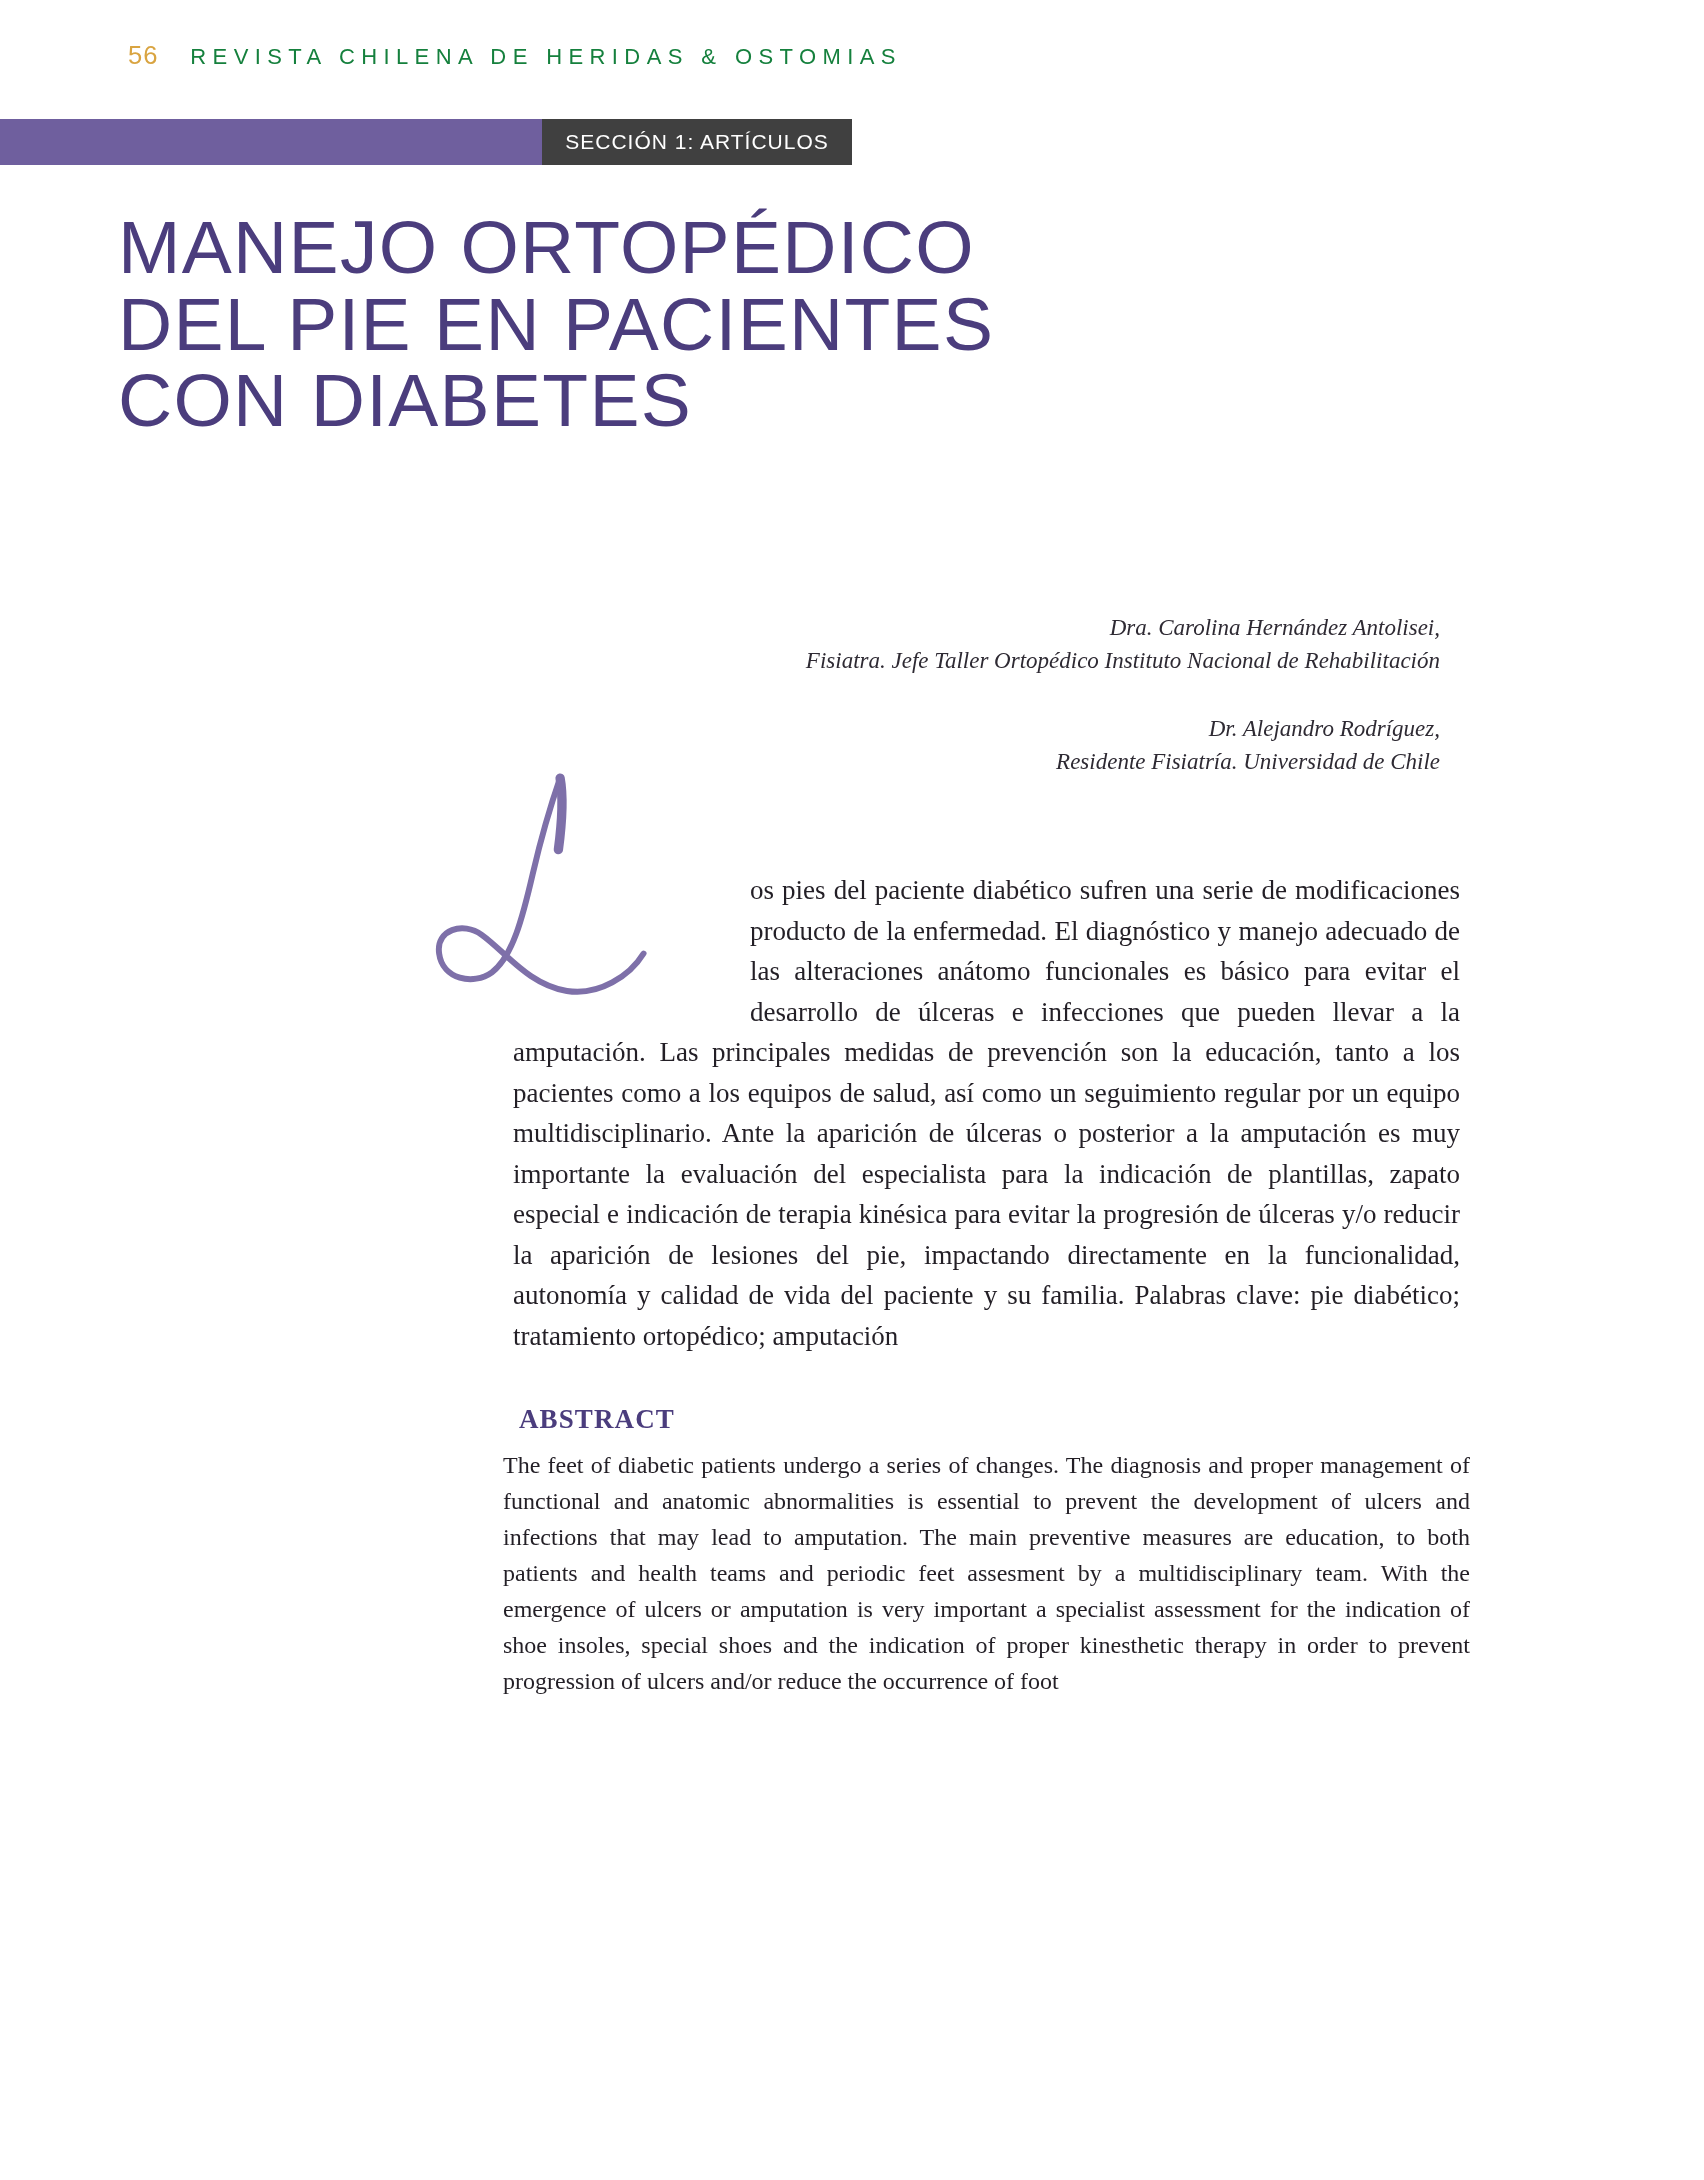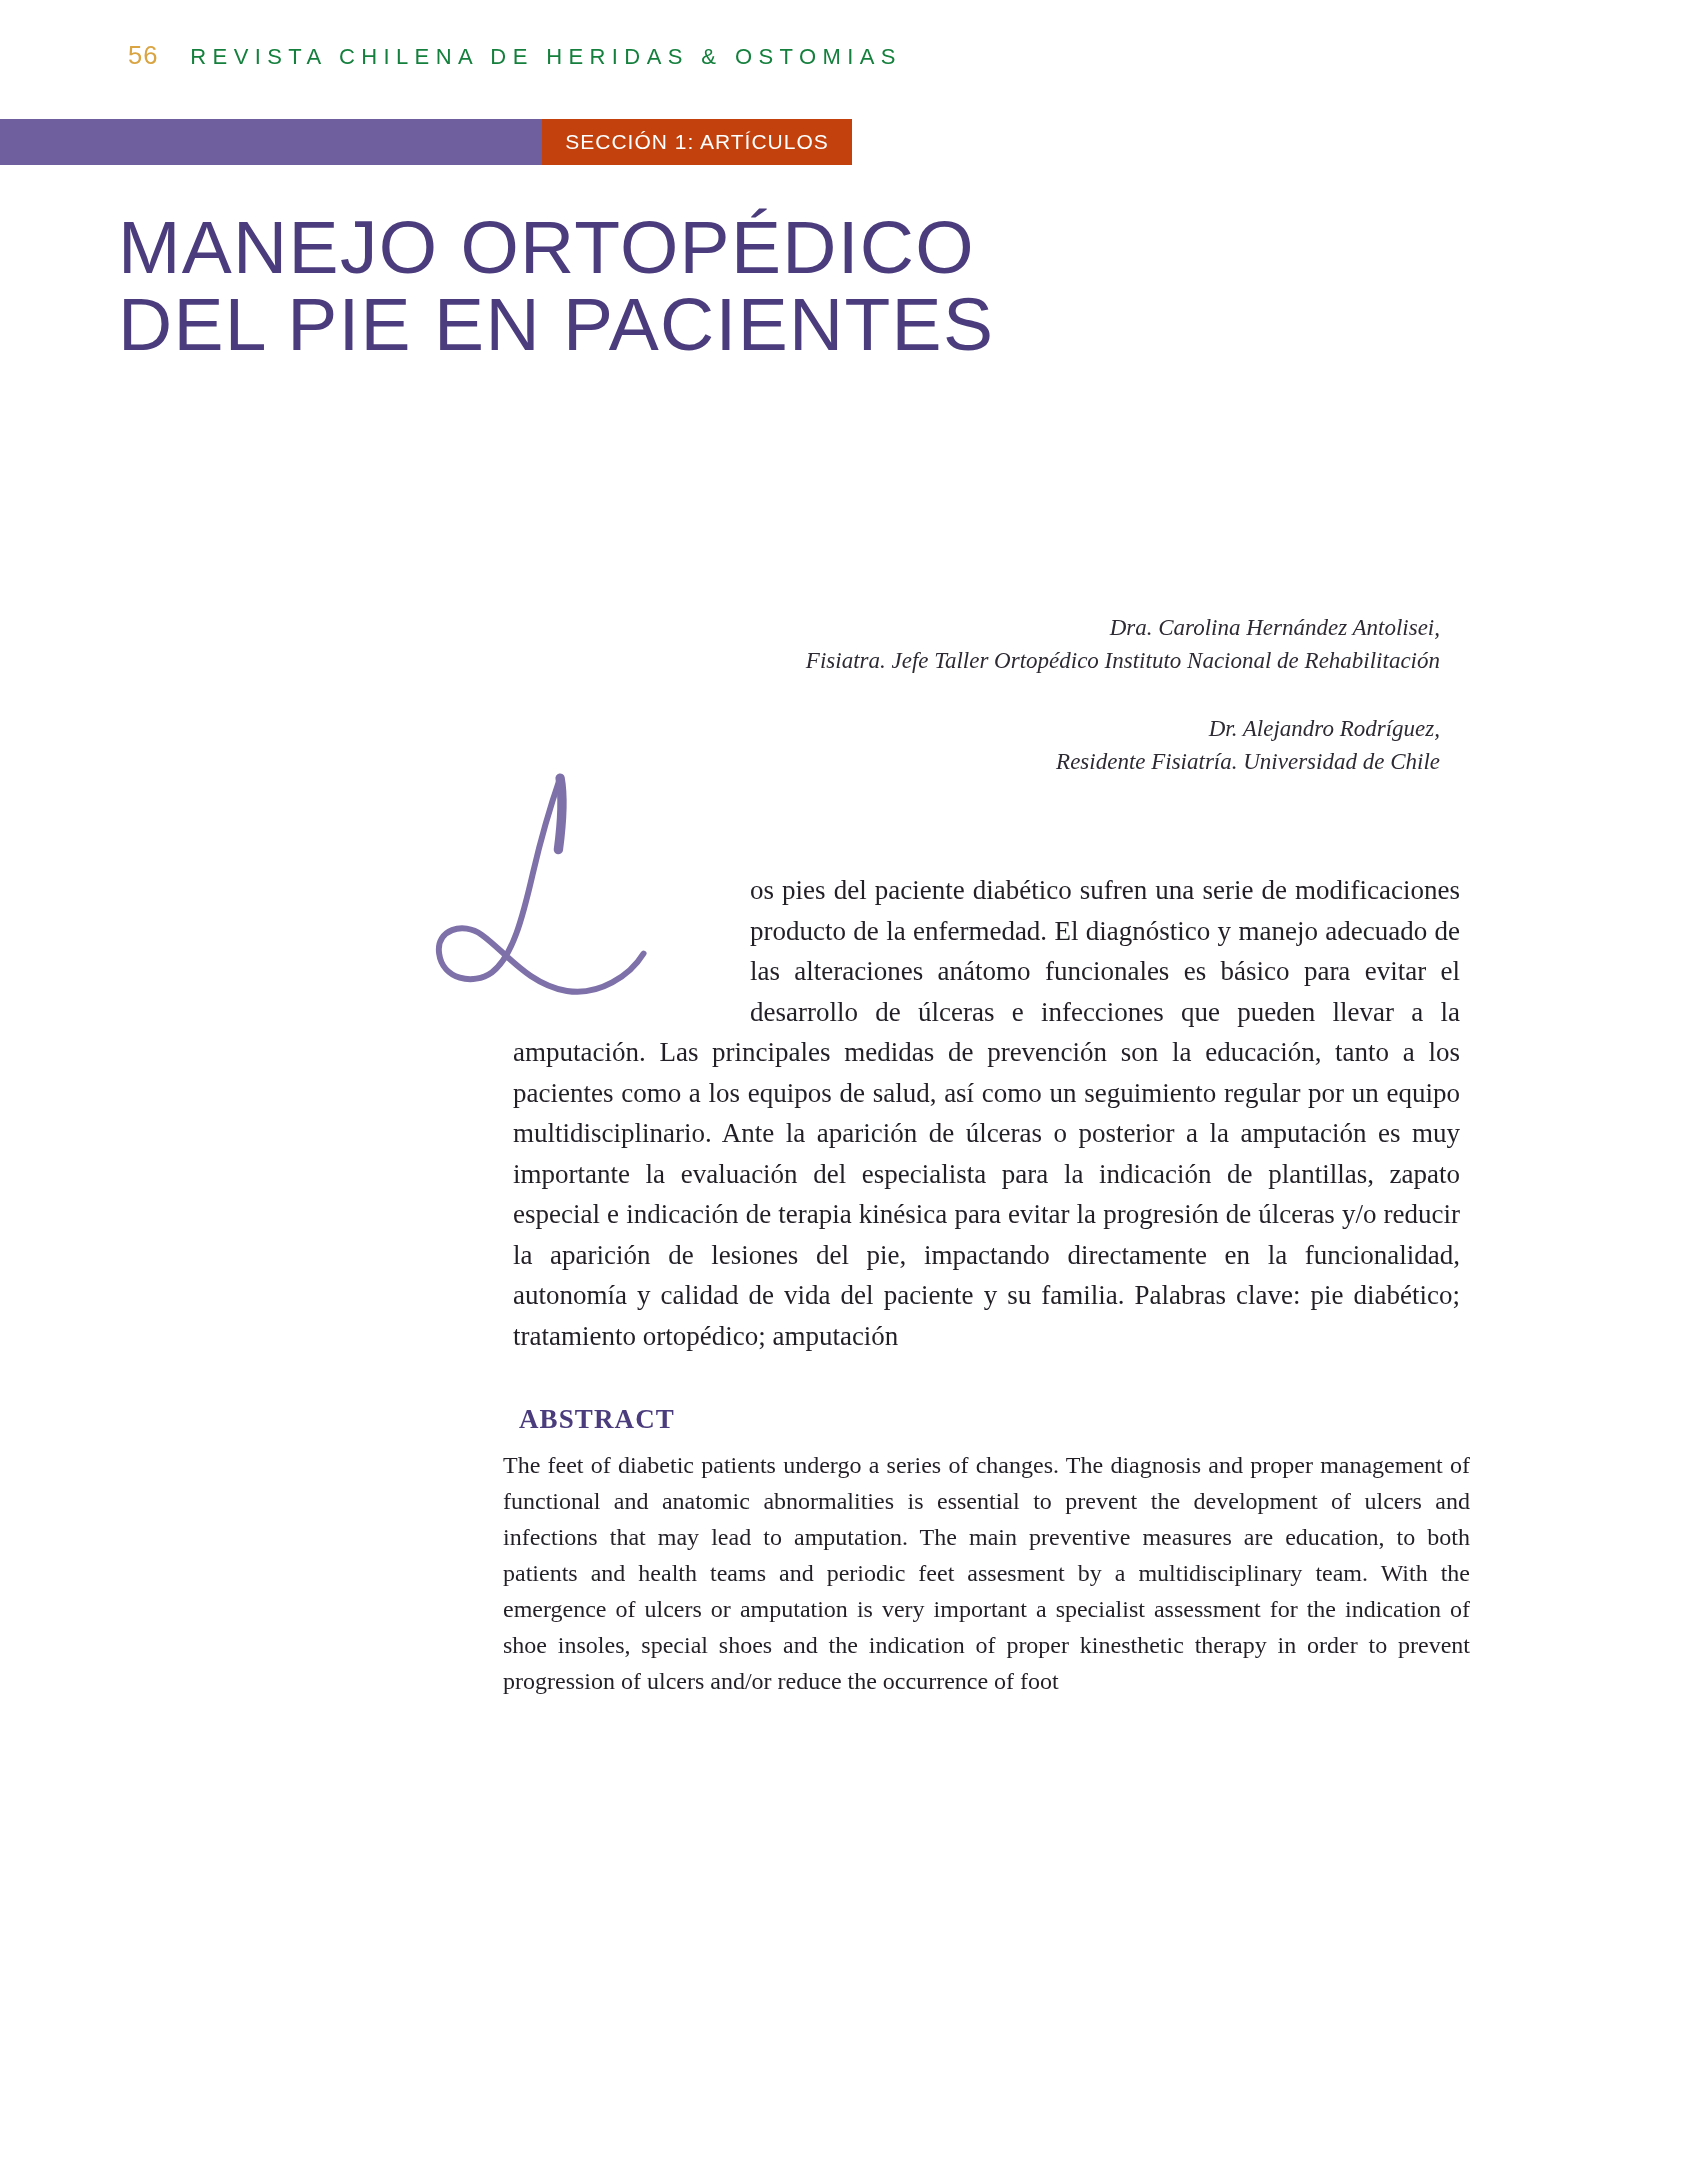--- a/index.html
+++ b/index.html
@@ -48,21 +48,21 @@
   }
   .section-band-label {
     position: absolute;
     top: 119px;
     left: 542px;
     width: 310px;
     height: 46px;
     display: flex;
     align-items: center;
     justify-content: center;
-    background: #c2410c;
+    background: #404040;
     font-family: "Liberation Sans", sans-serif;
     font-size: 21px;
     color: #ffffff;
     letter-spacing: 1px;
   }
 
   
   .article-title {
     position: absolute;
     top: 209px;
@@ -152,20 +152,21 @@
   <div class="folio">56</div>
   <div class="journal-name">REVISTA CHILENA DE HERIDAS &amp; OSTOMIAS</div>
 </div>
 
 <div class="section-band"></div>
 <div class="section-band-label">SECCIÓN 1: ARTÍCULOS</div>
 
 <h1 class="article-title">
   <span>MANEJO ORTOPÉDICO</span>
   <span>DEL PIE EN PACIENTES</span>
+  <span>CON DIABETES</span>
 </h1>
 
 <div class="authors">
   <div class="author-block">
     <div>Dra. Carolina Hernández Antolisei,</div>
     <div>Fisiatra. Jefe Taller Ortopédico Instituto Nacional de Rehabilitación</div>
   </div>
   <div class="author-block">
     <div>Dr. Alejandro Rodríguez,</div>
     <div>Residente Fisiatría. Universidad de Chile</div>

